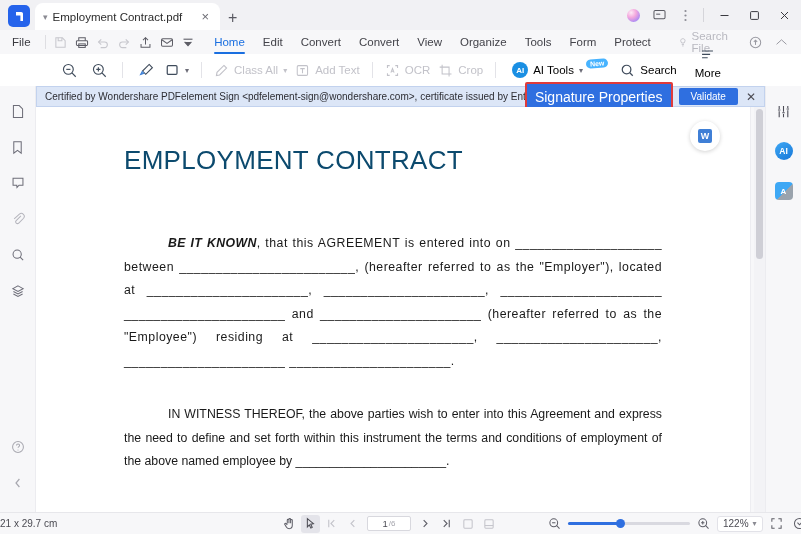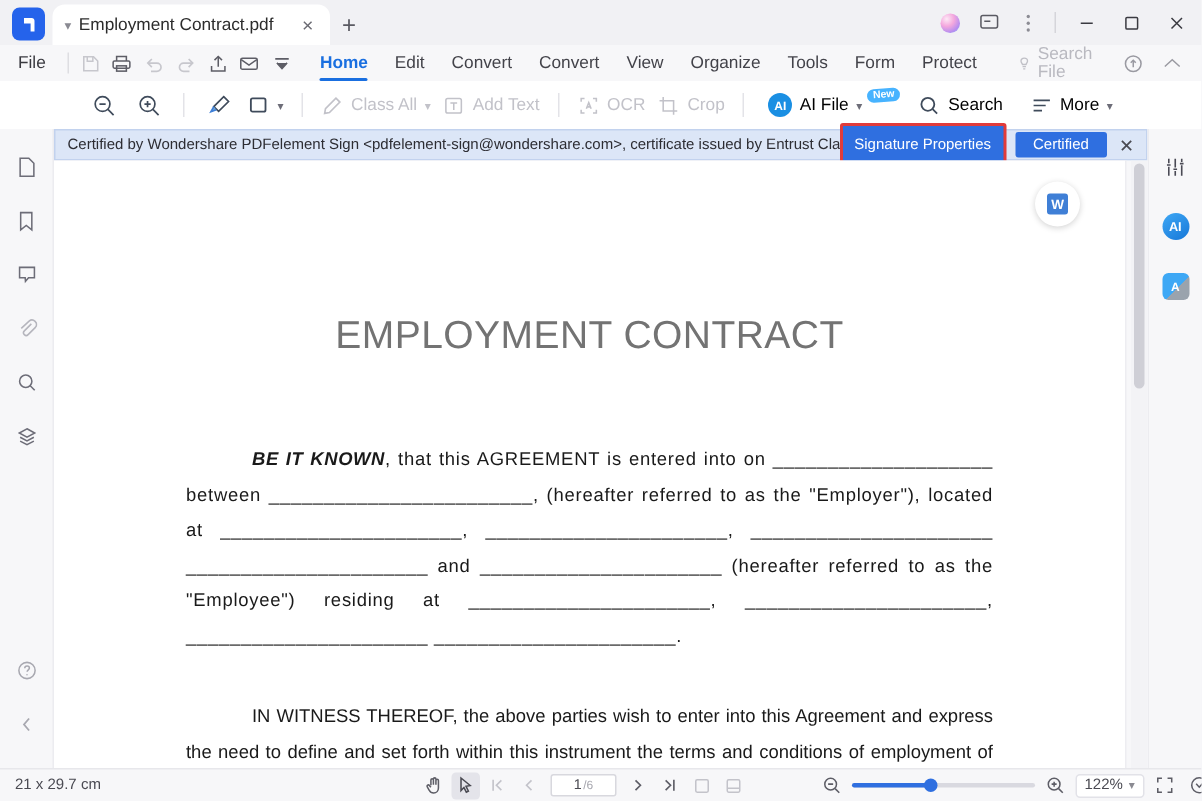--- a/index.html
+++ b/index.html
@@ -49,21 +49,21 @@
   .menubar {
     position:absolute; top:30px; left:0; width:801px; height:24px;
     background:#f7f7f9; display:flex; align-items:center; font-size:11.5px; color:#3a3a40;
   }
   .menu-file { padding: 0 10px 0 12px; }
   .mb-sep { width:1px; height:14px; background:#dedee2; margin:0 4px; }
   .qa { width:24px; height:22px; display:flex; align-items:center; justify-content:center; color:#5d5d66; }
   .qa.dim { color:#c7c7cd; }
   .menu-items { display:flex; align-items:center; margin-left: 6px; height:24px; }
   .mi { padding: 0 9px; height:24px; line-height:24px; font-size:11.5px; color:#43434a; position:relative; }
-  .mi.active { color:#1a6fe0; font-weight:700; }
+  .mi.active { color:#1a6fe0; font-weight:400; }
   .mi.active:after {
     content:""; position:absolute; left:9px; right:9px; bottom:0; height:2px; background:#1a6fe0; border-radius:1px;
   }
   .search-tools { display:flex; align-items:center; gap:4px; margin-left:18px; color:#b9b9c0; font-size:11.5px;}
   .menu-right { margin-left:auto; display:flex; align-items:center; gap:2px; padding-right:8px; }
   .mr-btn { width:24px; height:22px; display:flex; align-items:center; justify-content:center; color:#9a9aa2;}
 
   
   .ribbon {
     position:absolute; top:54px; left:0; width:801px; height:32px;
@@ -86,21 +86,21 @@
 
   
   .cert {
     position:absolute; top:86px; left:36px; width:729px; height:21px;
     background:#dce6f7; border:1px solid #c2d2ee;
     display:flex; align-items:center; font-size:10px; color:#2d2d33;
     padding-left:8px;
   }
   .cert-text { flex:1; white-space:nowrap; overflow:hidden; }
   .btn-sigprops {
-    height:30px; background:#2f6fe0; color:#fff; font-size:10px;
+    height:30px; background:#2f6fe0; color:#fff; font-size:14px;
     border:2px solid #e03b3b; border-radius:2px;
     display:flex;align-items:center;justify-content:center; padding:0 8px; margin-right:6px;
   }
   .btn-validate {
     height:17px; background:#2f6fe0; color:#fff; font-size:10px; border-radius:2px;
     display:flex;align-items:center;justify-content:center; padding:0 12px; margin-right:8px;
   }
   .cert-close { color:#4a4a52; font-size:12px; padding-right:8px; line-height:1;}
 
   
@@ -139,22 +139,22 @@
     position:absolute; top:107px; left:36px; right:36px; bottom:22px;
     background:#f7f7f9; overflow:hidden;
   }
   .page {
     position:absolute; top:0; left:0; right:17px; bottom:0;
     background:#ffffff; margin: 0 auto; width: 714px;
     box-shadow: 0 0 0 1px #ededf1;
   }
   .doc-inner { padding: 0 88px; }
   .doc-title {
-    text-align:center; font-size:26px; font-weight:400; color:#737373;
-    margin-top:101px; letter-spacing:0.3px;
+    font-size:26px; font-weight:400; color:#0c4a6e;
+    margin-top:38px; letter-spacing:0.3px;
     font-family: "Liberation Sans", sans-serif;
   }
   .doc-p {
     font-size:12.3px; color:#1a1a1a; line-height:23.5px; text-align:justify;
     margin-top:18px; font-family:"Liberation Sans", sans-serif;
   }
   .doc-p.p1 { margin-top:56px; }
   .bik { font-weight:bold; font-style:italic; letter-spacing:0.4px; }
   .sp { letter-spacing: 0.5px; }
   .word-float {
@@ -169,21 +169,21 @@
   
   .vscroll { position:absolute; top:0; right:0; width:11px; bottom:0; background:#f3f3f6; }
   .vthumb { position:absolute; top:2px; left:2px; width:7px; height:150px; background:#cfcfd6; border-radius:4px; }
 
   
   .statusbar {
     position:absolute; bottom:0; left:0; width:801px; height:22px;
     background:#f7f7f9; border-top:1px solid #e7e7eb;
     display:flex; align-items:center; font-size:10px; color:#4a4a52;
   }
-  .sb-left { padding-left:10px; }
+  .sb-left { }
   .sb-center { position:absolute; left:280px; display:flex; align-items:center; gap:2px; }
   .sb-btn { width:19px;height:18px; display:flex;align-items:center;justify-content:center; color:#5d5d66; border-radius:3px;}
   .sb-btn.sel { background:#e4e4ea; }
   .sb-btn.dim { color:#c3c3ca; }
   .pagebox {
     width:44px;height:15px;border:1px solid #d8d8de;background:#fff;border-radius:2px;
     display:flex;align-items:center;justify-content:center;gap:1px;font-size:9.5px;margin:0 3px;
   }
   .pg-total { color:#a5a5ad; font-size:8px; }
   .sb-right { position:absolute; left:545px; display:flex; align-items:center; gap:4px; }
@@ -388,44 +388,44 @@
     </div>
     <div class="rb-lbl dim">
       <svg width="15" height="15" viewBox="0 0 16 16" fill="none" stroke="currentColor" stroke-width="1.1">
         <path d="M4.4 1.8v10h10M1.8 4.4h10v10"></path>
       </svg>
       <span>Crop</span>
     </div>
     <div class="rb-sep"></div>
     <div class="rb-lbl" style="margin-left:4px;">
       <span class="ai-circle">AI</span>
-      <span>AI File</span>
+      <span>AI Tools</span>
       <span style="font-size:8px;color:#6d6d78;">▾</span>
       <span class="ai-badge">New</span>
     </div>
     <div class="rb-lbl" style="margin-left:2px;">
       <svg width="15" height="15" viewBox="0 0 16 16" fill="none" stroke="#3f4b5b" stroke-width="1.3">
         <circle cx="7" cy="7" r="4.6"></circle>
           <path d="M10.4 10.4l3.2 3.2"></path>
       </svg>
       <span>Search</span>
     </div>
-    <div class="rb-lbl" style="margin-left:10px;">
+    <div class="rb-lbl" style="margin-left:10px;flex-direction:column;">
       <svg width="15" height="15" viewBox="0 0 16 16" fill="none" stroke="#3f4b5b" stroke-width="1.2">
         <path d="M2.2 4.2h11.6M2.2 7.8h8.6M2.2 11.4h6"></path>
       </svg>
       <span>More</span>
       <span style="font-size:8px;color:#6d6d78;">▾</span>
     </div>
   </div>
 
   <div class="cert">
     <div class="cert-text">Certified by Wondershare PDFelement Sign &lt;pdfelement-sign@wondershare.com&gt;, certificate issued by Entrust Class 3 Client CA</div>
     <div class="btn-sigprops">Signature Properties</div>
-    <div class="btn-validate">Certified</div>
+    <div class="btn-validate">Validate</div>
     <div class="cert-close">✕</div>
   </div>
 
   <div class="lsidebar">
     <div class="ls-ico">
       <svg width="14" height="15" viewBox="0 0 15 16" fill="none" stroke="#6d6d78" stroke-width="1.1">
         <path d="M2.6 1.6h6.2l3.6 3.6v9.2H2.6z"></path>
       </svg>
     </div>
     <div class="ls-ico">

